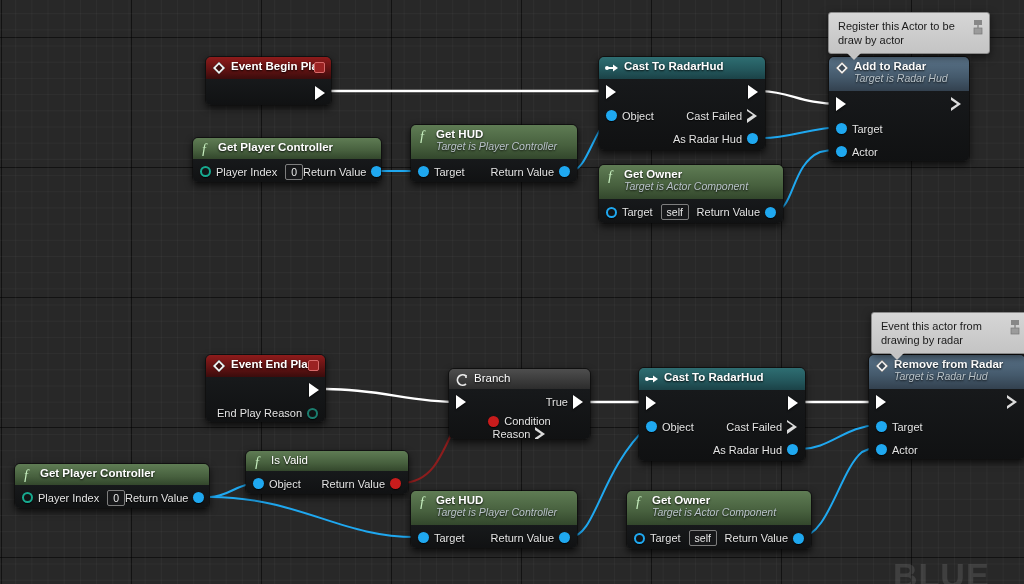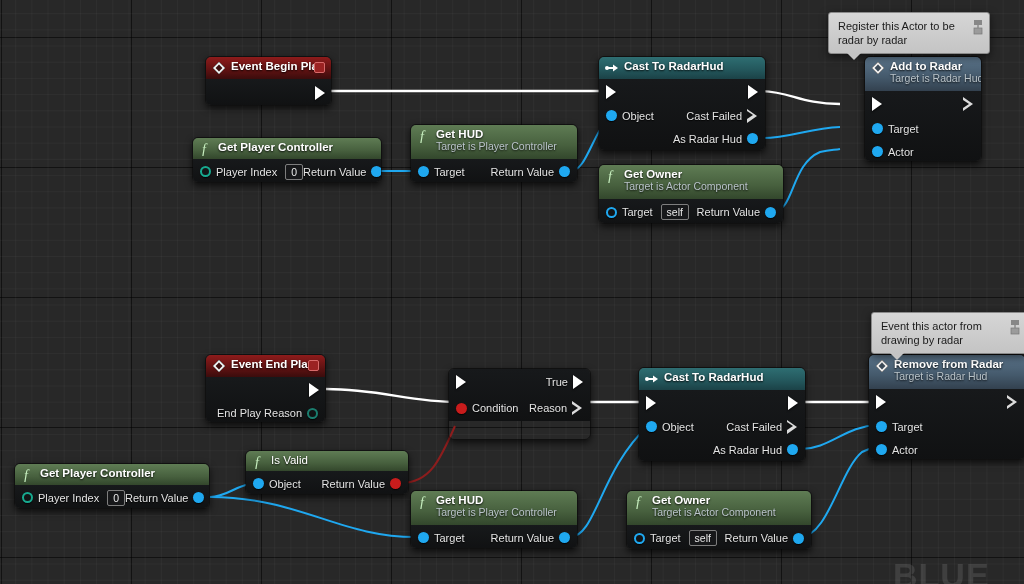--- a/index.html
+++ b/index.html
@@ -57,20 +57,21 @@
   .node-title {
     color: #ffffff;
     font-size: 11.5px;
     font-weight: bold;
     white-space: nowrap;
     text-shadow: 0 1px 2px rgba(0,0,0,0.9);
   }
   .node-sub {
     color: #b9c3c9;
     font-size: 10.5px;
+    font-style: italic;
     white-space: nowrap;
     text-shadow: 0 1px 2px rgba(0,0,0,0.8);
     margin-top: 1px;
   }
   .node-body {
     background: linear-gradient(to bottom, #17191b 0%, #101112 100%);
     position: relative;
   }
 
   
@@ -266,21 +267,21 @@
     <path d="M210,497 C300,497 340,538 418,537" stroke="#1fa8f0" stroke-width="2" fill="none"></path>
 
     <path d="M570,537 C596,537 600,470 648,426" stroke="#1fa8f0" stroke-width="2" fill="none"></path>
 
     <path d="M801,449 C830,449 845,426 878,425" stroke="#1fa8f0" stroke-width="2" fill="none"></path>
 
     <path d="M800,537 C828,537 840,470 862,452 C870,448 872,448 878,447" stroke="#1fa8f0" stroke-width="2" fill="none"></path>
   </svg>
 
   <div class="tooltip" style="left:828px; top:12px; width:142px;">
-    <span class="tt-text">Register this Actor to be radar by radar</span>
+    <span class="tt-text">Register this Actor to be draw by actor</span>
     <svg class="tt-icon" viewBox="0 0 12 16">
       <rect x="2" y="1" width="8" height="5" fill="#6f6f6f"></rect>
       <rect x="2" y="9" width="8" height="6" fill="#8a8a8a" stroke="#5a5a5a" stroke-width="0.7"></rect>
       <line x1="6" y1="6" x2="6" y2="9" stroke="#6f6f6f" stroke-width="1.4"></line>
     </svg>
     <div class="tt-tail"></div>
   </div>
 
   <div class="node" style="left:205px; top:56px; width:127px; height:50px;">
     <div class="node-head head-event" style="height:22px;">
@@ -401,21 +402,21 @@
           <span class="valbox">self</span>
         </div>
         <div class="side">
           <span class="plabel">Return Value</span>
           <div class="dot obj"></div>
         </div>
       </div>
     </div>
   </div>
 
-  <div class="node" style="left:828px; top:56px; width:118px; height:106px;margin-left:36px;">
+  <div class="node" style="left:828px; top:56px; width:142px; height:106px;">
     <div class="node-head head-call" style="height:34px;">
       <svg class="ico" viewBox="0 0 14 14">
         <polygon points="7,1 13,7 7,13 1,7" fill="#f2f2f2" stroke="#8d8d8d" stroke-width="1"></polygon>
         <polygon points="7,3.6 10.4,7 7,10.4 3.6,7" fill="#3c4a57"></polygon>
       </svg>
       <div class="htext">
         <span class="node-title">Add to Radar</span>
         <span class="node-sub">Target is Radar Hud</span>
       </div>
     </div>
@@ -467,29 +468,38 @@
       <div class="row" style="height:22px; justify-content:flex-end;">
         <div class="side">
           <span class="plabel">End Play Reason</span>
           <div class="dot ringteal"></div>
         </div>
       </div>
     </div>
   </div>
 
   <div class="node" style="left:448px; top:368px; width:143px; height:72px;">
+    <div class="node-head head-branch" style="height:20px;">
+      <svg class="ico" viewBox="0 0 14 14">
+        <path d="M11,3 A5.2,5.2 0 1 0 11,11" stroke="#e8e8e8" stroke-width="1.8" fill="none"></path>
+        <line x1="11" y1="2" x2="11" y2="5" stroke="#e8e8e8" stroke-width="1.6"></line>
+      </svg>
+      <div class="htext">
+        <span class="node-title" style="font-weight:normal;">Branch</span>
+      </div>
+    </div>
     <div class="node-body" style="height:52px;text-align:right;">
       <div class="row" style="height:26px;">
         <div class="exec"></div>
         <div class="side">
           <span class="plabel">True</span>
           <div class="exec"></div>
         </div>
       </div>
-      <div class="row" style="height:26px;">
+      <div class="row" style="height:26px;flex-direction:column;">
         <div class="side">
           <div class="dot bool"></div>
           <span class="plabel">Condition</span>
         </div>
         <div class="side">
           <span class="plabel">Reason</span>
           <div class="exec-hollow"></div>
         </div>
       </div>
     </div>

